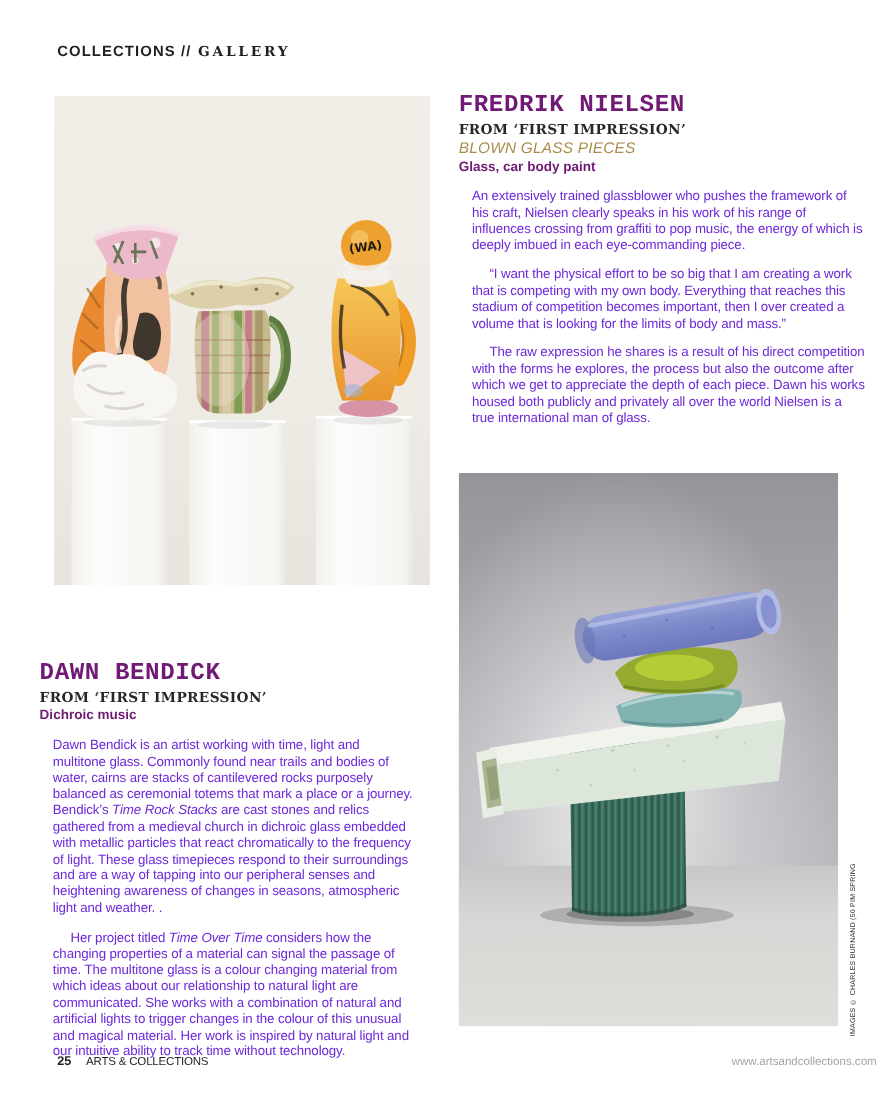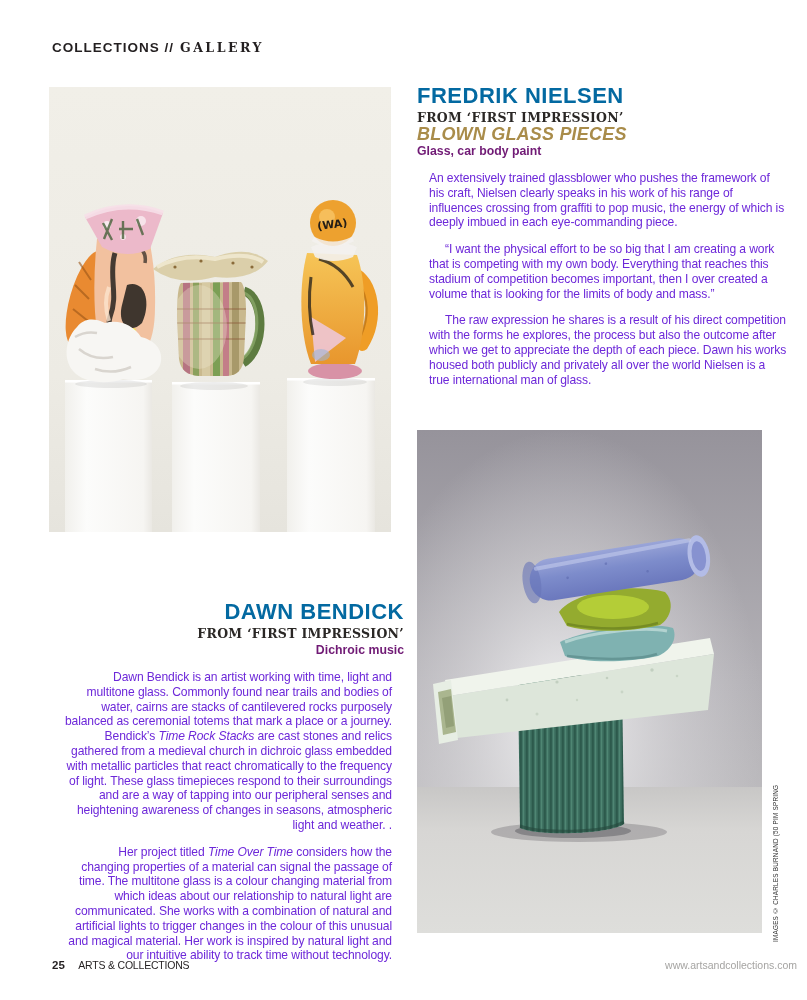--- a/index.html
+++ b/index.html
@@ -16,27 +16,27 @@
 
   
   figure { margin:0; padding:0; }
   .photo-left  { position:absolute; left:49px;  top:87px;  width:342px; height:445px; }
   .photo-right { position:absolute; left:417px; top:430px; width:345px; height:503px; }
   .photo-left svg, .photo-right svg { display:block; }
 
   
   .article { position:absolute; }
   .article-nielsen { left:417px; top:84px;  width:382px; }
-  .article-bendick { left:52px;  top:600px; width:352px;text-align:right; }
-
-  .artist-name   { font-family:Liberation Sans, sans-serif; font-weight:700; font-size:22px;
-                   letter-spacing:0.5px; line-height:24px; margin:0 0 2px 0; color:#0369a1; }
+  .article-bendick { left:36px;  top:600px; width:352px; }
+
+  .artist-name   { font-family:Liberation Mono, monospace; font-weight:700; font-size:22px;
+                   letter-spacing:0.5px; line-height:24px; margin:0 0 2px 0; color:#701a75; }
   .from-line     { font-family:"DejaVu Serif", serif; font-weight:700; font-size:12.5px;
                    letter-spacing:0.3px; line-height:15px; margin:0 0 2px 0; color:#2a2725; }
-  .piece-line    { font-size:18px; font-style:italic; font-weight:bold; letter-spacing:0.2px;
+  .piece-line    { font-size:14px; font-style:italic; font-weight:normal; letter-spacing:0.2px;
                    line-height:15px; margin:0 0 2px 0; color:#a98c4a; }
   .materials-line{ font-size:12.3px; font-weight:bold; line-height:15px; margin:0 0 2px 0; color:#701a75; }
   .body-p { font-size:12.1px; line-height:14.8px; margin:12px; letter-spacing:-0.1px; color:#6d28d9; }
   .body-p em { font-style:italic; }
   .indent { text-indent:16px; }
 
   
   .credit {
     position:absolute; left:772px; top:816px; height:126px;
     writing-mode:vertical-rl; transform:rotate(180deg);

